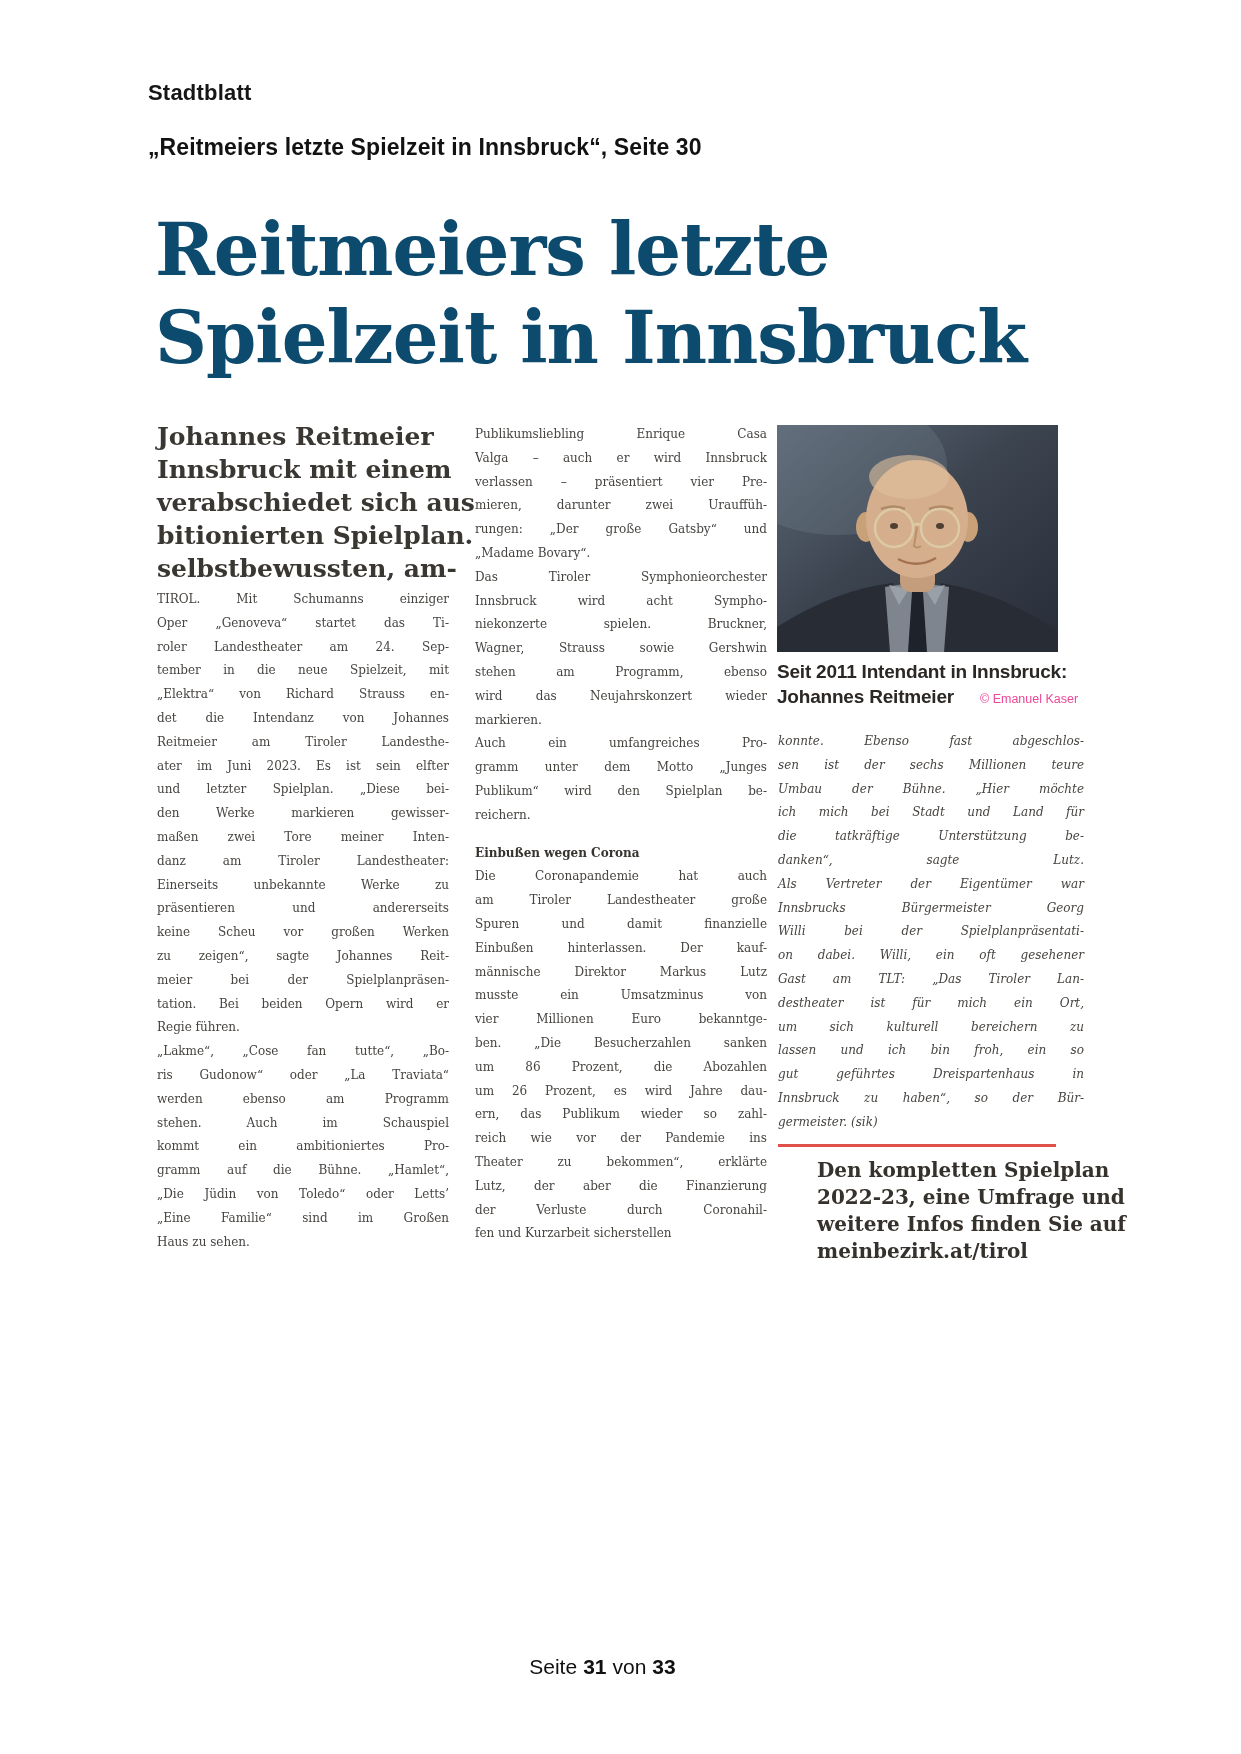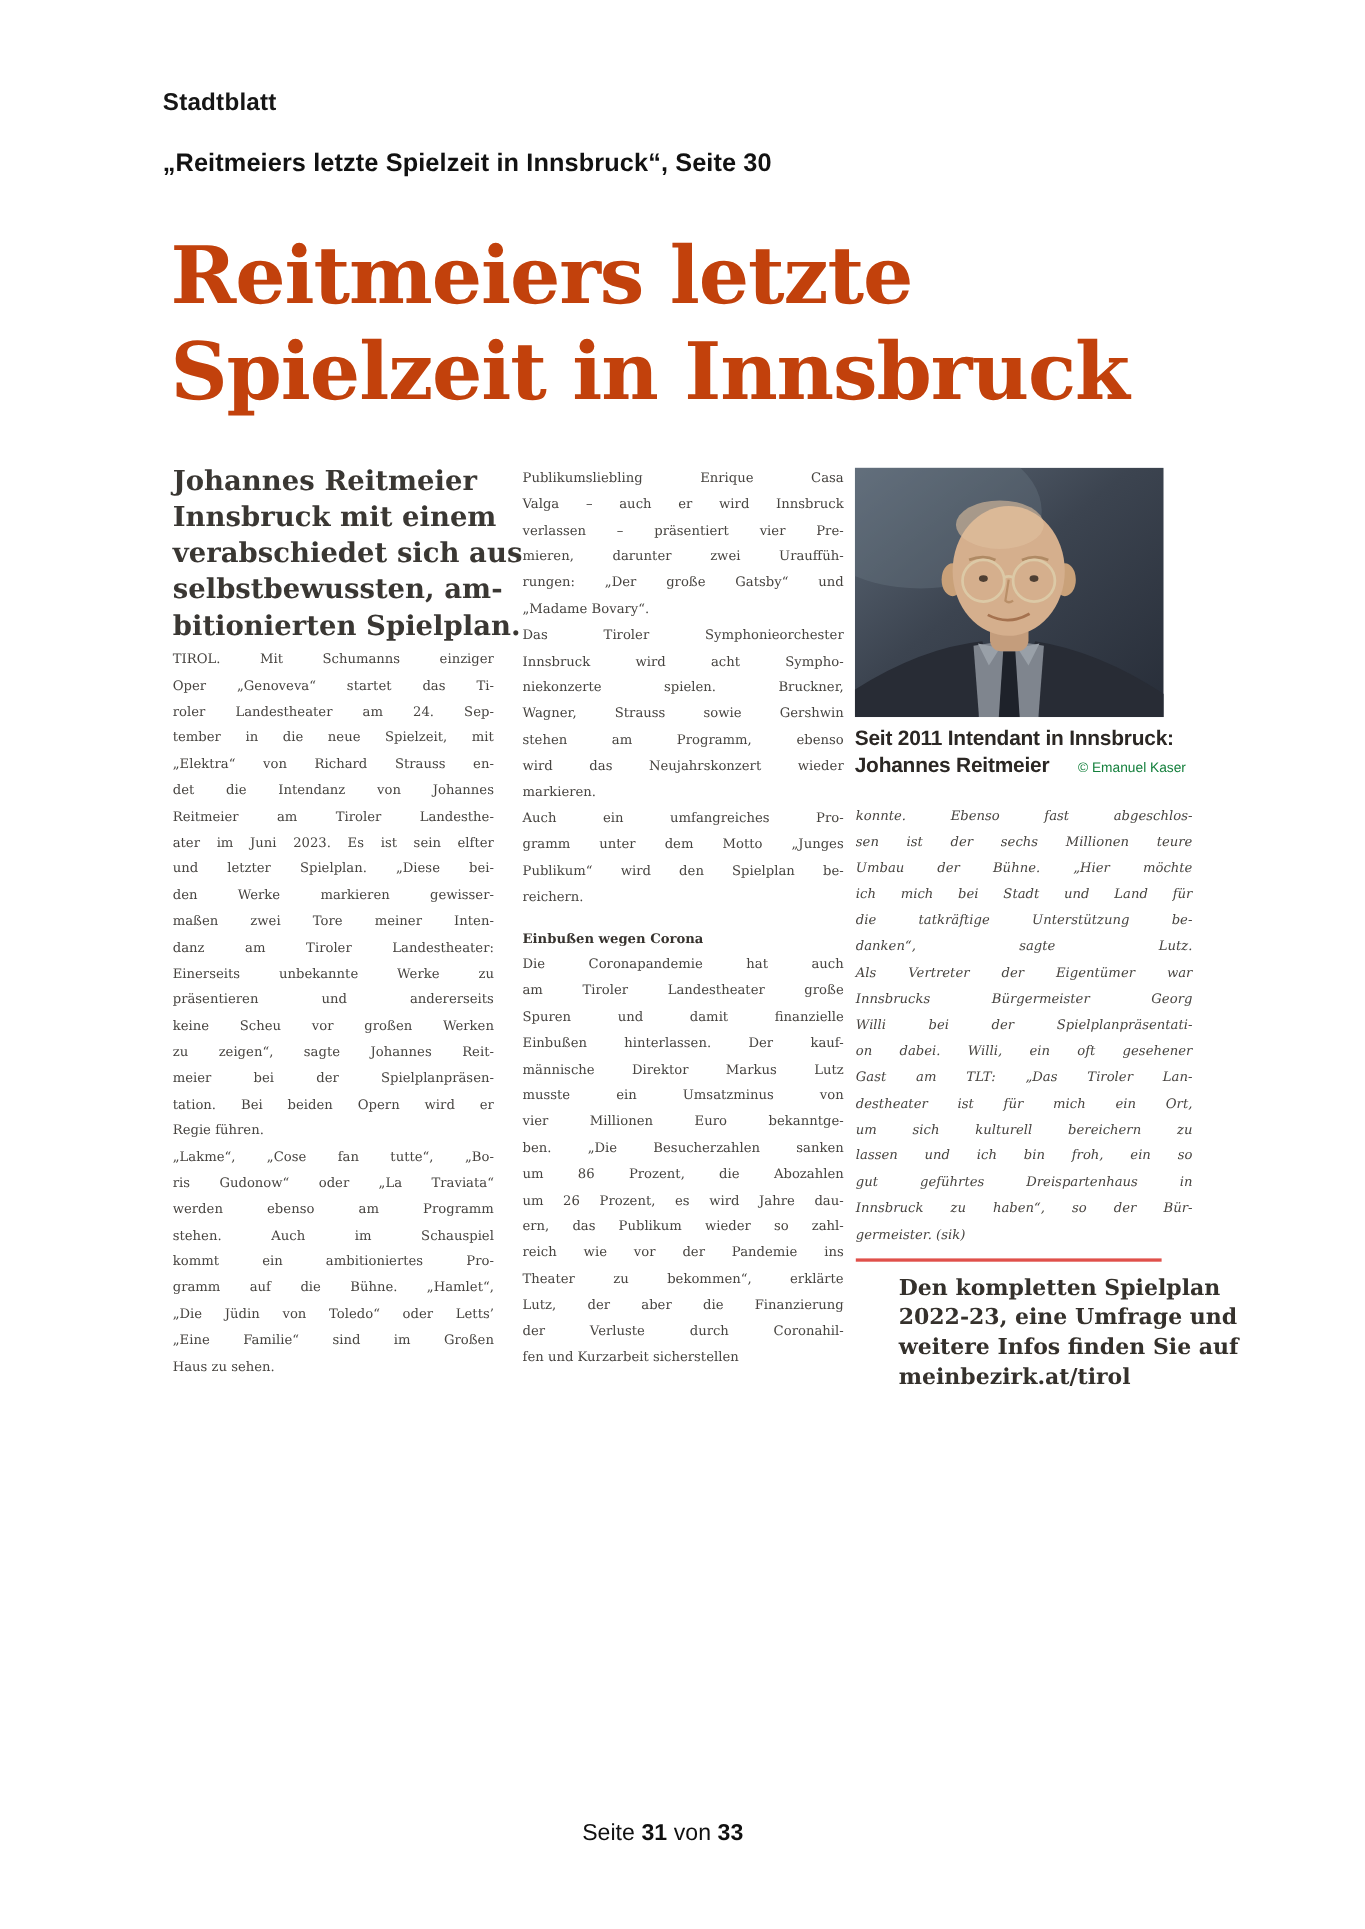--- a/index.html
+++ b/index.html
@@ -2,35 +2,35 @@
 <html><head>
 <meta charset="utf-8">
 <style>
   html,body{margin:0;padding:0;}
   body{width:1241px;height:1754px;background:#ffffff;position:relative;
        font-family:"DejaVu Serif", serif;-webkit-font-smoothing:antialiased;}
   .abs{position:absolute;}
   #brand{left:148px;top:80px;font:bold 22px "Liberation Sans", sans-serif;color:#161616;letter-spacing:.2px;}
   #doc-title{left:148px;top:134px;font:bold 23px "Liberation Sans", sans-serif;color:#121212;letter-spacing:.1px;}
   #headline{left:155px;top:206px;width:935px;font-weight:700;font-size:72px;line-height:88px;
-            color:#c2410c;letter-spacing:-1px;}
+            color:#0c4a6e;letter-spacing:-1px;}
   #lead{left:157px;top:420px;width:292px;font-weight:700;font-size:25px;line-height:33px;color:#3a3733;}
   .bodycol{width:292px;font-size:12px;line-height:23.8px;color:#474440;}
   #col1{left:157px;top:588px;}
   #col2{left:475px;top:423px;}
   #col3{left:778px;top:730px;width:306px;font-style:italic;}
   .jline{white-space:nowrap;text-align:justify;text-align-last:justify;text-justify:inter-word;}
   .jline.pend{text-align-last:left;}
   .rline{white-space:nowrap;text-align:left;}
   .subhead{font-weight:700;color:#37332e;margin-top:14px;}
   #photo{left:777px;top:425px;width:281px;height:227px;overflow:hidden;}
   #caption{left:777px;top:659px;width:306px;font:bold 19px "Liberation Sans", sans-serif;
            color:#2b2724;line-height:25px;letter-spacing:-.2px;}
   .credit{font-family:"Liberation Sans", sans-serif;font-weight:400;font-size:12.5px;
-          color:#15803d;margin-left:26px;letter-spacing:0;}
+          color:#ec4899;margin-left:26px;letter-spacing:0;}
   #rule{left:778px;top:1144px;width:278px;height:3px;background:#e0504a;}
   #promo{left:778px;top:1157px;width:306px;font-weight:700;font-size:20px;line-height:27px;color:#35312c;margin-left:39px;}
   #footer{left:0;top:1655px;width:1205px;text-align:center;
           font:21px "Liberation Sans", sans-serif;color:#101010;}
   #footer .fb{font-weight:700;}
   #footer span{margin:0 3px;}
 </style>
 </head>
 <body>
 
@@ -40,22 +40,22 @@
 
 <div class="abs" id="headline">
   <div>Reitmeiers letzte</div>
   <div>Spielzeit in Innsbruck</div>
 </div>
 
 <div class="abs" id="lead">
     <div class="rline">Johannes Reitmeier</div>
     <div class="rline">Innsbruck mit einem</div>
     <div class="rline">verabschiedet sich aus</div>
+    <div class="rline">bitionierten Spielplan.</div>
     <div class="rline">selbstbewussten, am-</div>
-    <div class="rline">bitionierten Spielplan.</div>
   </div>
 
 <div class="abs bodycol" id="col1">
     <div class="jline">TIROL. Mit Schumanns einziger</div>
     <div class="jline">Oper „Genoveva“ startet das Ti-</div>
     <div class="jline">roler Landestheater am 24. Sep-</div>
     <div class="jline">tember in die neue Spielzeit, mit</div>
     <div class="jline">„Elektra“ von Richard Strauss en-</div>
     <div class="jline">det die Intendanz von Johannes</div>
     <div class="jline">Reitmeier am Tiroler Landesthe-</div>

